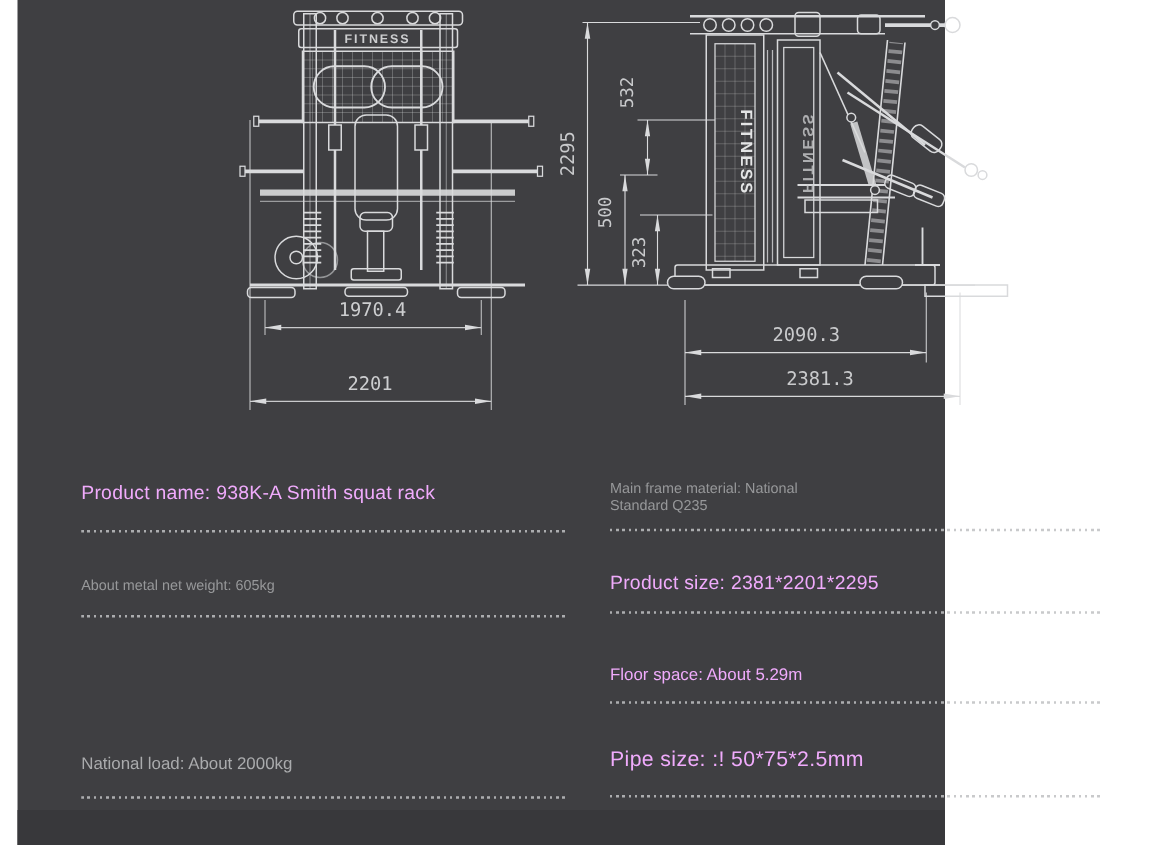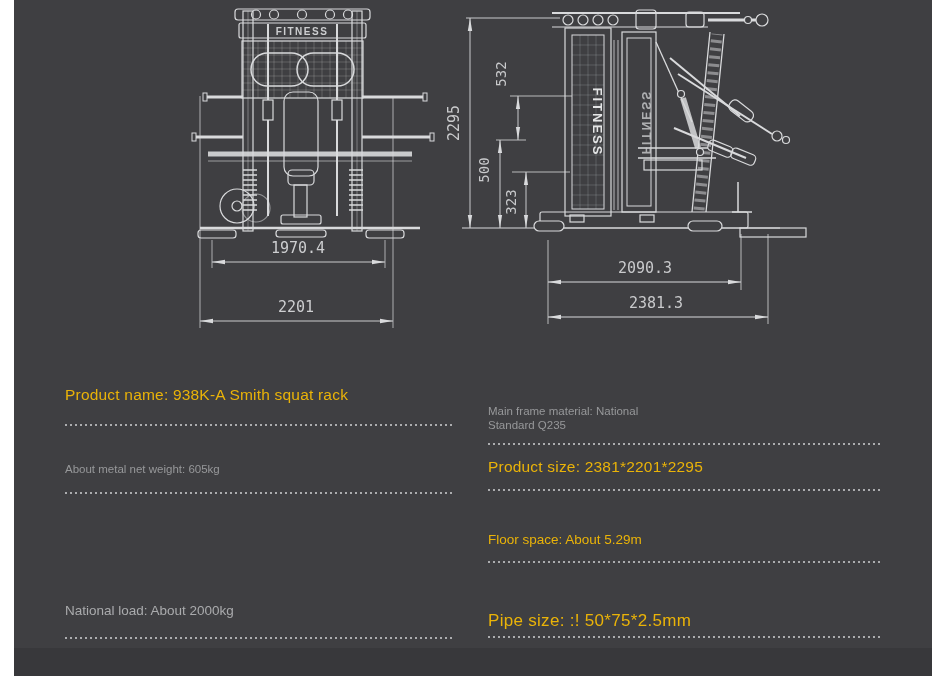--- a/index.html
+++ b/index.html
@@ -2,57 +2,57 @@
 <html><head>
 <meta charset="utf-8">
 <style>
   html,body{margin:0;padding:0;}
   body{
     width:940px;height:676px;position:relative;overflow:hidden;
     background:#ffffff;
     font-family:"Liberation Sans", sans-serif;
   }
   .canvas{
-    position:absolute;left:14px;top:0;width:918px;height:676px;
+    position:absolute;left:14px;top:0;width:742px;height:676px;
     background:#3f3f42;
   }
   .bottom-band{
     position:absolute;left:0;bottom:0;width:100%;height:28px;
     background:#38383b;
   }
   svg.drawing{position:absolute;display:block;}
   #front-view{left:166px;top:0;}
   #side-view{left:426px;top:0;}
 
   .spec{position:absolute;}
   .spec .txt{display:block;}
   .spec .line{
     position:absolute;left:0;right:0;bottom:0;height:2.5px;
     background:repeating-linear-gradient(90deg,#bfc0c2 0 2px,transparent 2px 5px);
     opacity:.85;
   }
   .col-left{left:51px;width:390px;}
   .col-right{left:474px;width:394px;}
 
-  .sz-xl{font-size:17px;letter-spacing:.3px;margin-top:13px;}
+  .sz-xl{font-size:17px;letter-spacing:.3px;}
   .sz-lg{font-size:15.5px;letter-spacing:.2px;}
   .sz-md{font-size:13.5px;}
   .sz-sm{font-size:11.5px;}
   .sz-xs{font-size:10.5px;}
-  .c-bright{color:#eab308;}
+  .c-bright{color:#f0abfc;}
   .c-mid{color:#aaabad;}
   .c-dim{color:#97989a;}
   .c-dimmer{color:#8a8b8d;}
 
   .spec-l1{top:386px;height:40px;}
   .spec-l2{top:463px;height:31px;}
   .spec-l3{top:530px;height:32px;}
   .spec-l3 .txt{width:268px;line-height:12px;}
   .spec-l4{top:603px;height:36px;}
-  .spec-r1{top:385px;height:40px;margin-top:20px;}
+  .spec-r1{top:385px;height:40px;}
   .spec-r1 .txt{width:180px;line-height:13.5px;}
   .spec-r2{top:458px;height:33px;}
   .spec-r3{top:532px;height:31px;}
   .spec-r4{top:598px;height:40px;}
 
   text{font-family:"DejaVu Sans Mono", monospace;}
   .brand-txt{font-family:"Liberation Sans", sans-serif;font-weight:bold;}
 </style>
 </head>
 <body>

